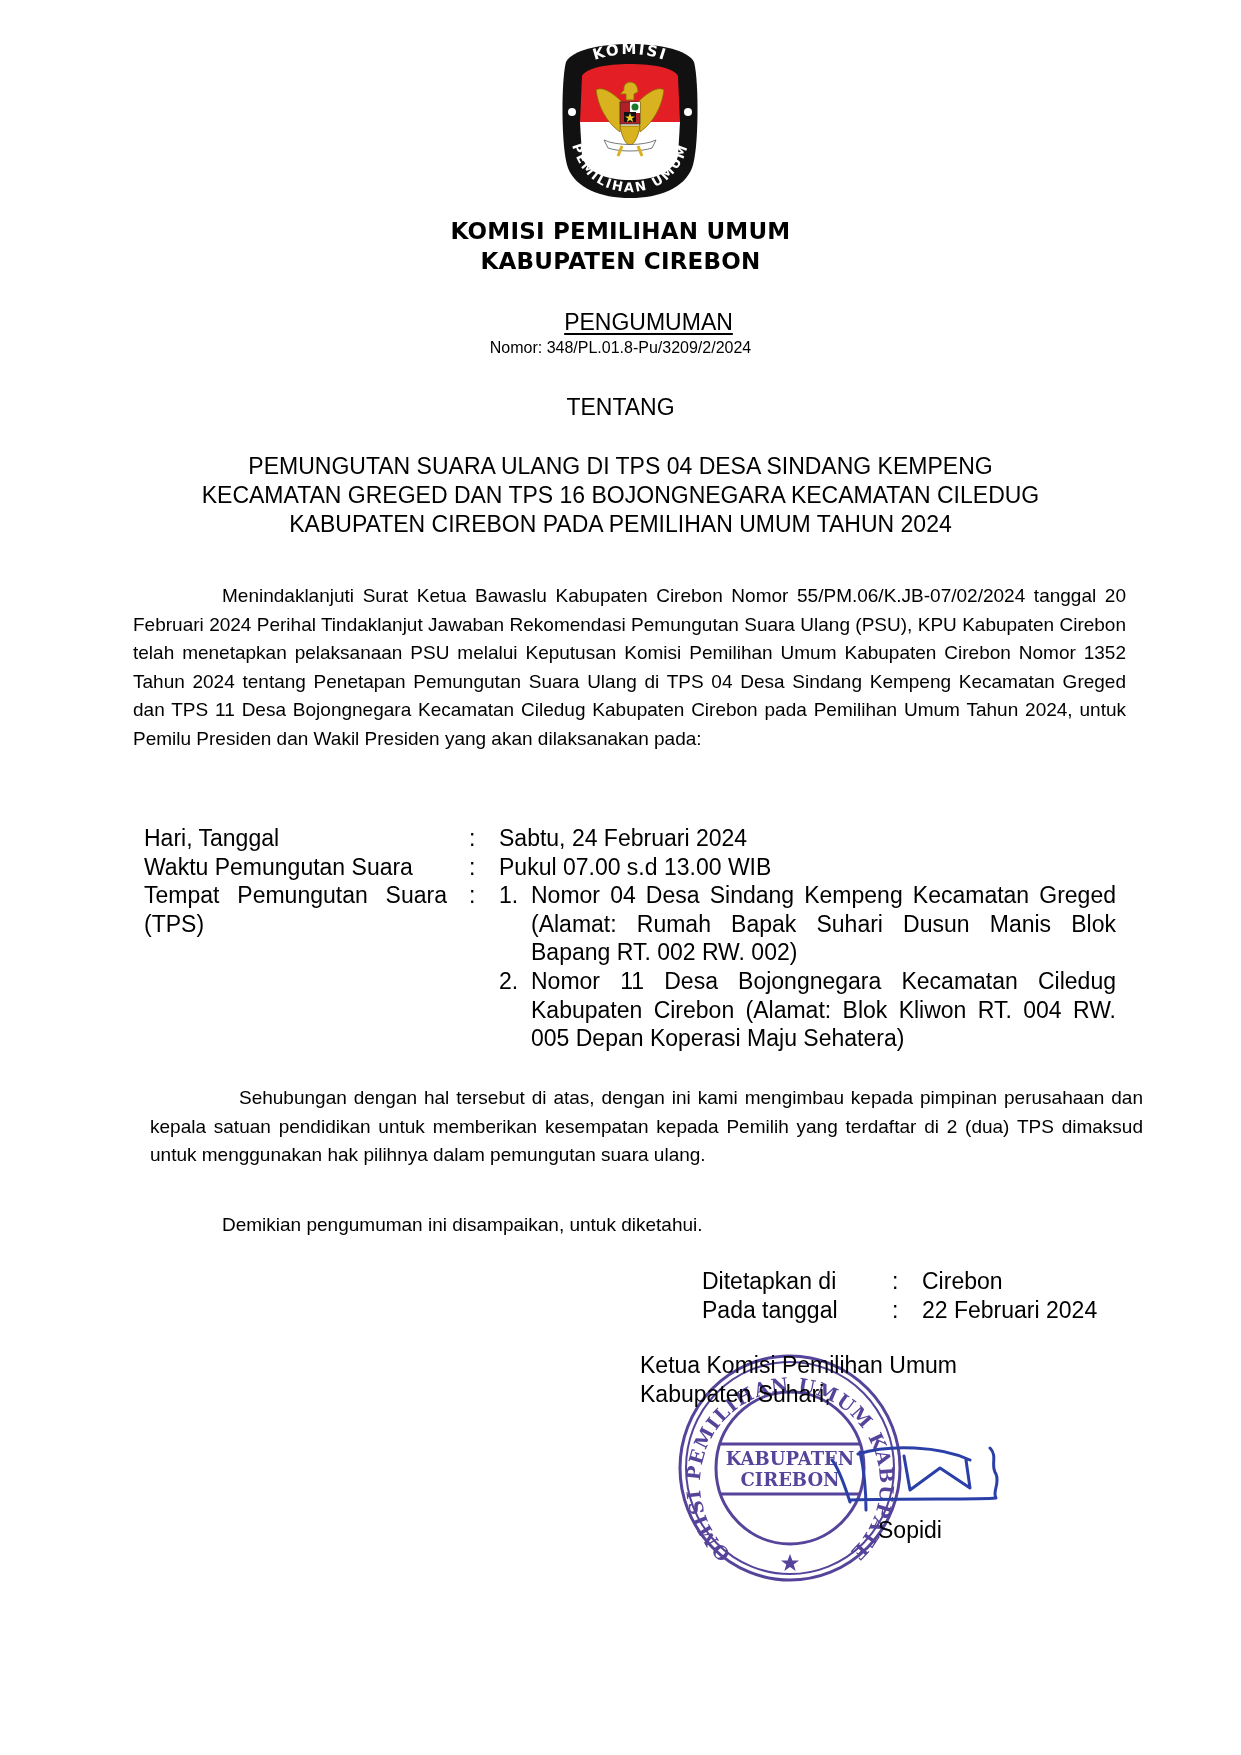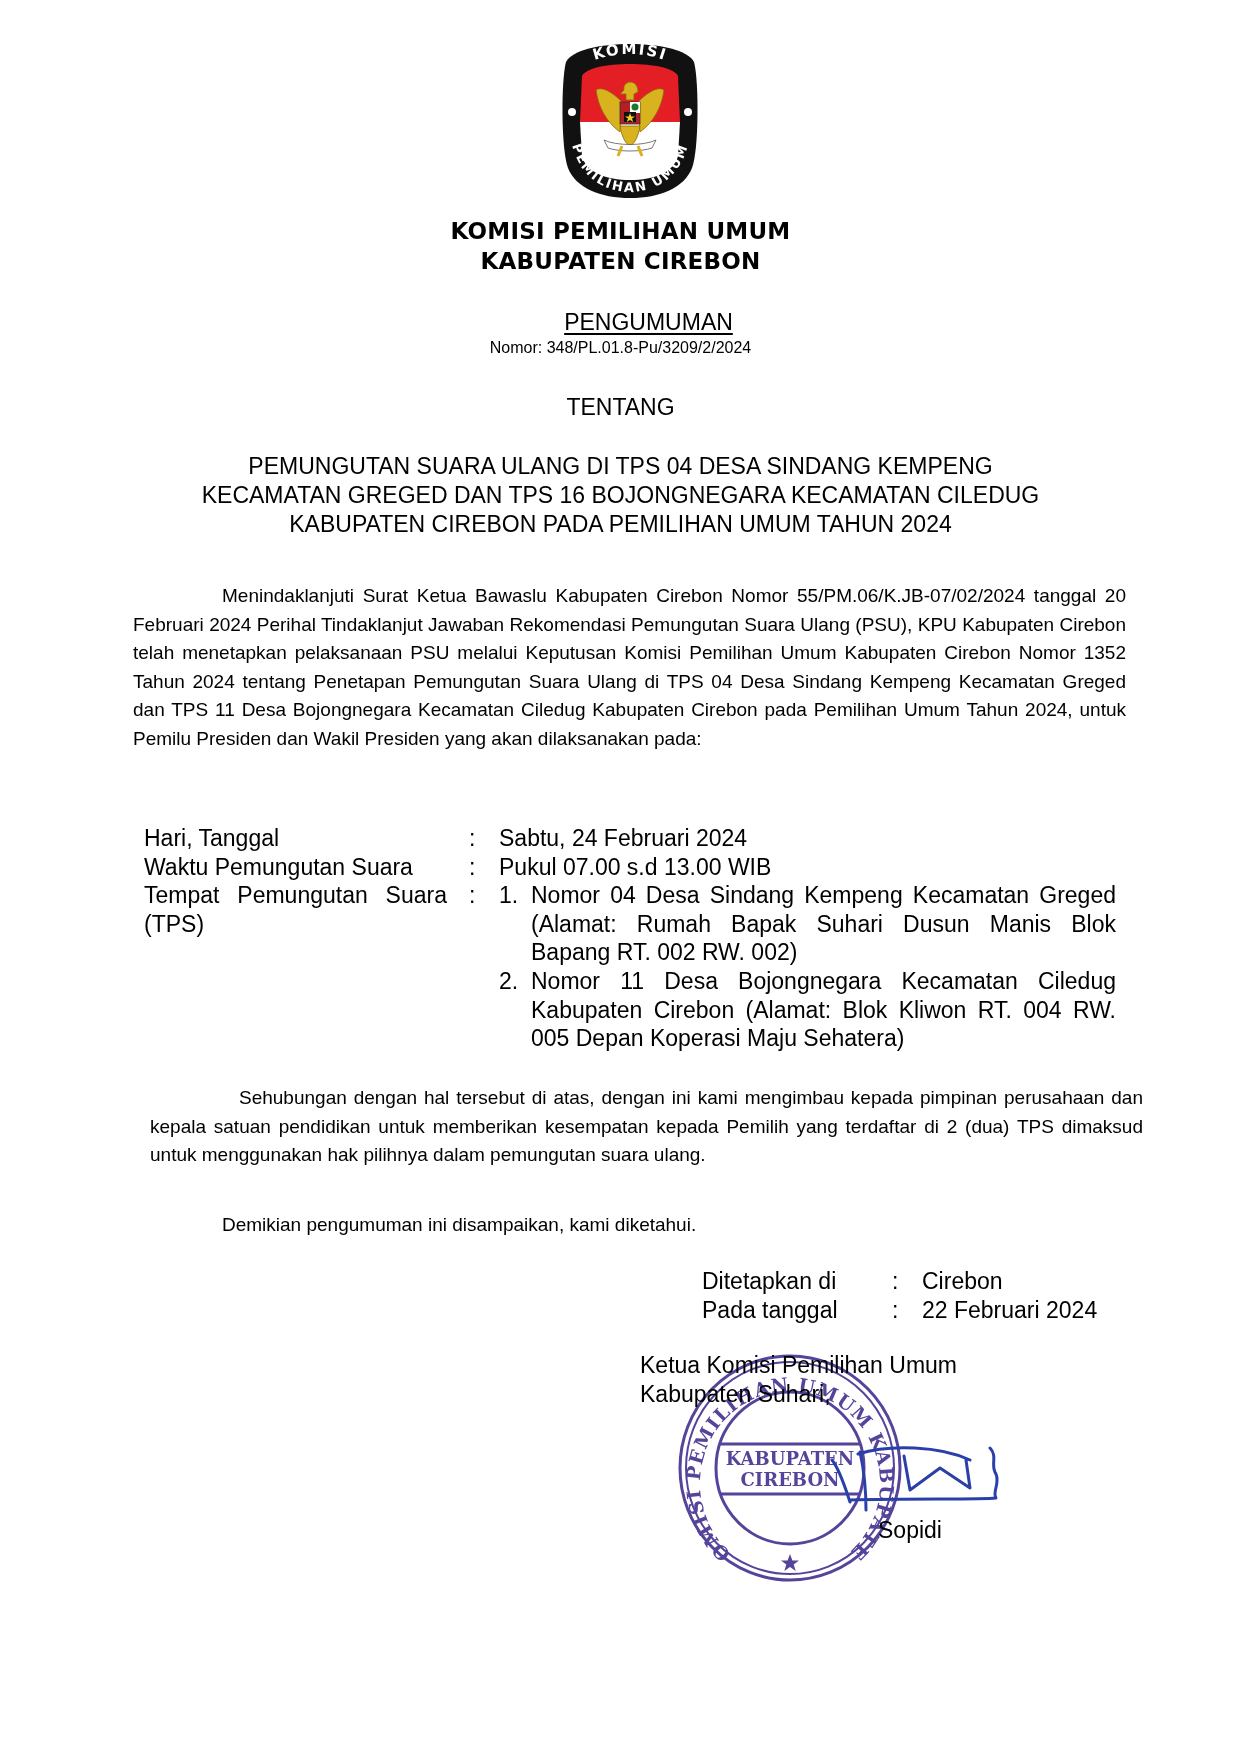--- a/index.html
+++ b/index.html
@@ -123,21 +123,21 @@
           <li>
             <span class="num">2.</span>
             <span class="txt">Nomor 11 Desa Bojongnegara Kecamatan Ciledug Kabupaten Cirebon (Alamat: Blok Kliwon RT. 004 RW. 005 Depan Koperasi Maju Sehatera)</span>
           </li>
         </ul>
       </div>
     </div>
   </div>
 
   <p class="para p2" style="margin:17px">Sehubungan dengan hal tersebut di atas, dengan ini kami mengimbau kepada pimpinan perusahaan dan kepala satuan pendidikan untuk memberikan kesempatan kepada Pemilih yang terdaftar di 2 (dua) TPS dimaksud untuk menggunakan hak pilihnya dalam pemungutan suara ulang.</p>
-  <p class="para p3" style="margin:0">Demikian pengumuman ini disampaikan, kami diketahui.</p>
+  <p class="para p3" style="margin:0">Demikian pengumuman ini disampaikan, untuk diketahui.</p>
 
   <div class="sign-meta">
     <div class="mrow">
       <span class="mk">Ditetapkan di</span>
       <span class="mc">:</span>
       <span>Cirebon</span>
     </div>
     <div class="mrow">
       <span class="mk">Pada tanggal</span>
       <span class="mc">:</span>

